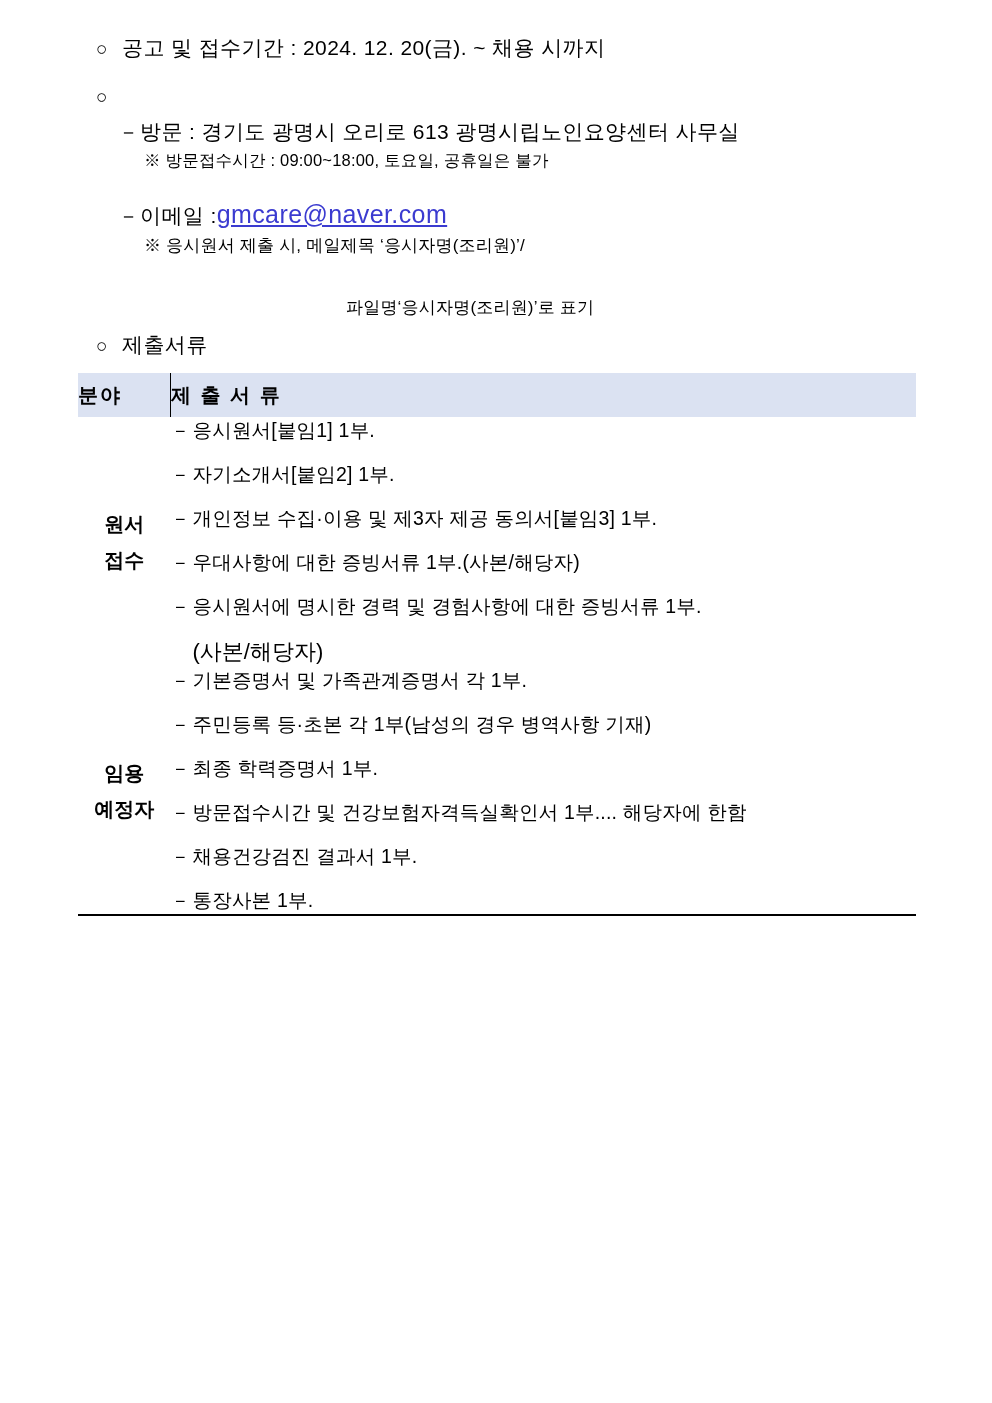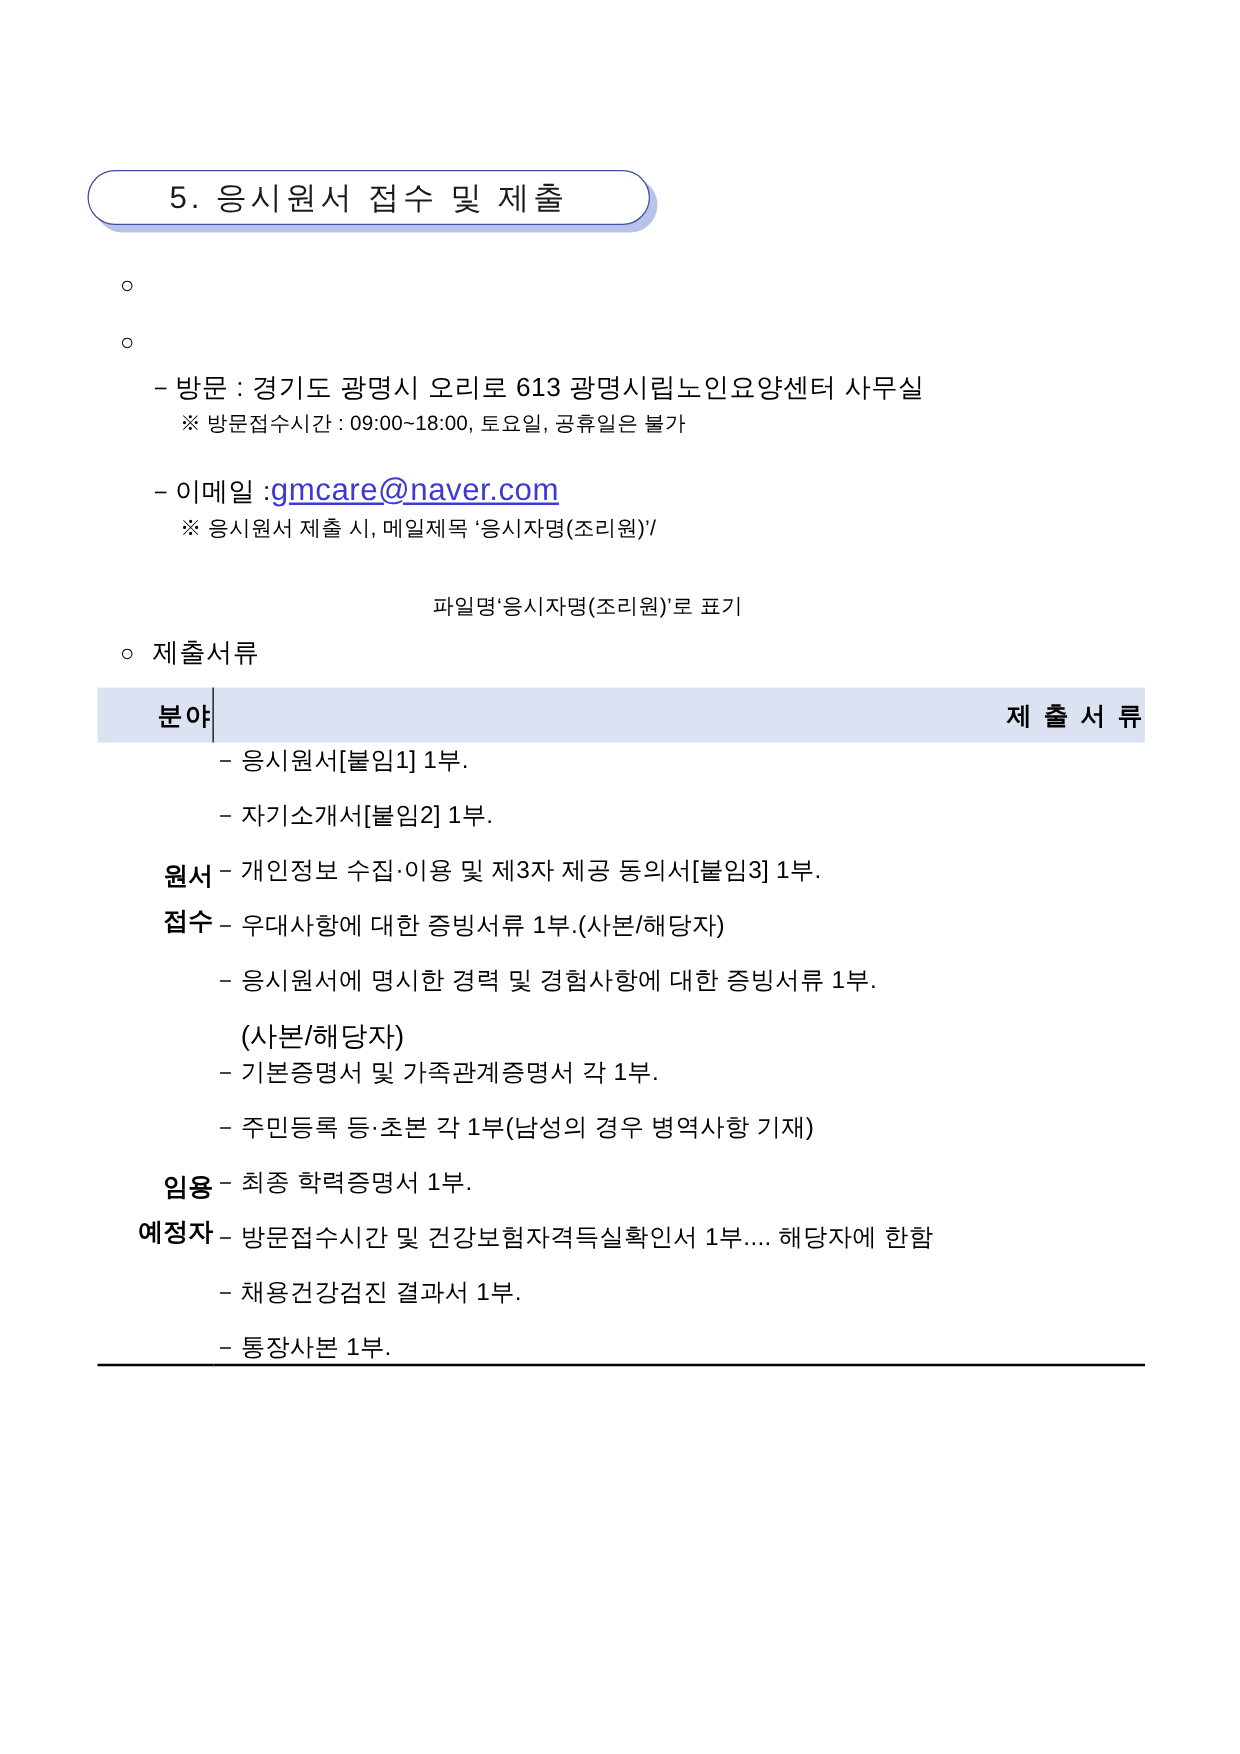--- a/index.html
+++ b/index.html
@@ -134,31 +134,31 @@
     vertical-align: middle;
   }
   .th-head {
     background: #dbe2f2;
     border-top: 2.5px solid #000;
     border-bottom: 2.5px solid #000;
     height: 44px;
     font-size: 20px;
     font-weight: bold;
     letter-spacing: 2px;
-    text-align: right;
+    text-align: left;
   }
   .th-head.left-cell {
     border-right: 1.6px solid #000;
     width: 92px;
   }
   .cat-cell {
     width: 92px;
     border-right: 1.6px solid #000;
     border-bottom: 1.6px solid #000;
-    text-align: right;
+    text-align: center;
     font-size: 20px;
     font-weight: bold;
     line-height: 1.8;
   }
   .cat-cell.last { border-bottom: 2.5px solid #000; }
   .docs-cell {
     border-bottom: 1.6px solid #000;
     padding: 28px 0 28px 26px;
   }
   .docs-cell.last { border-bottom: 2.5px solid #000; }
@@ -175,30 +175,26 @@
     font-size: 22px;
     margin-left: 22px;
     margin-top: 14px;
   }
 </style>
 </head>
 <body>
 
 <div class="page">
 
-  <div class="section-head">
-    <div class="pill-shadow"></div>
-    <div class="pill"></div>
-    <div class="pill-text">5. 응시원서 접수 및 제출</div>
-  </div>
 
   <div class="body-block">
 
     <div class="line-o">
       <span class="mark-o">○</span>
+      <span class="txt">공고 및 접수기간 : 2024. 12. 20(금). ~ 채용 시까지</span>
     </div>
 
     <div class="gap-sm"></div>
 
     <div class="line-o">
       <span class="mark-o">○</span>
     </div>
 
     <div class="line-dash">
       <span class="mark-dash">－</span>

